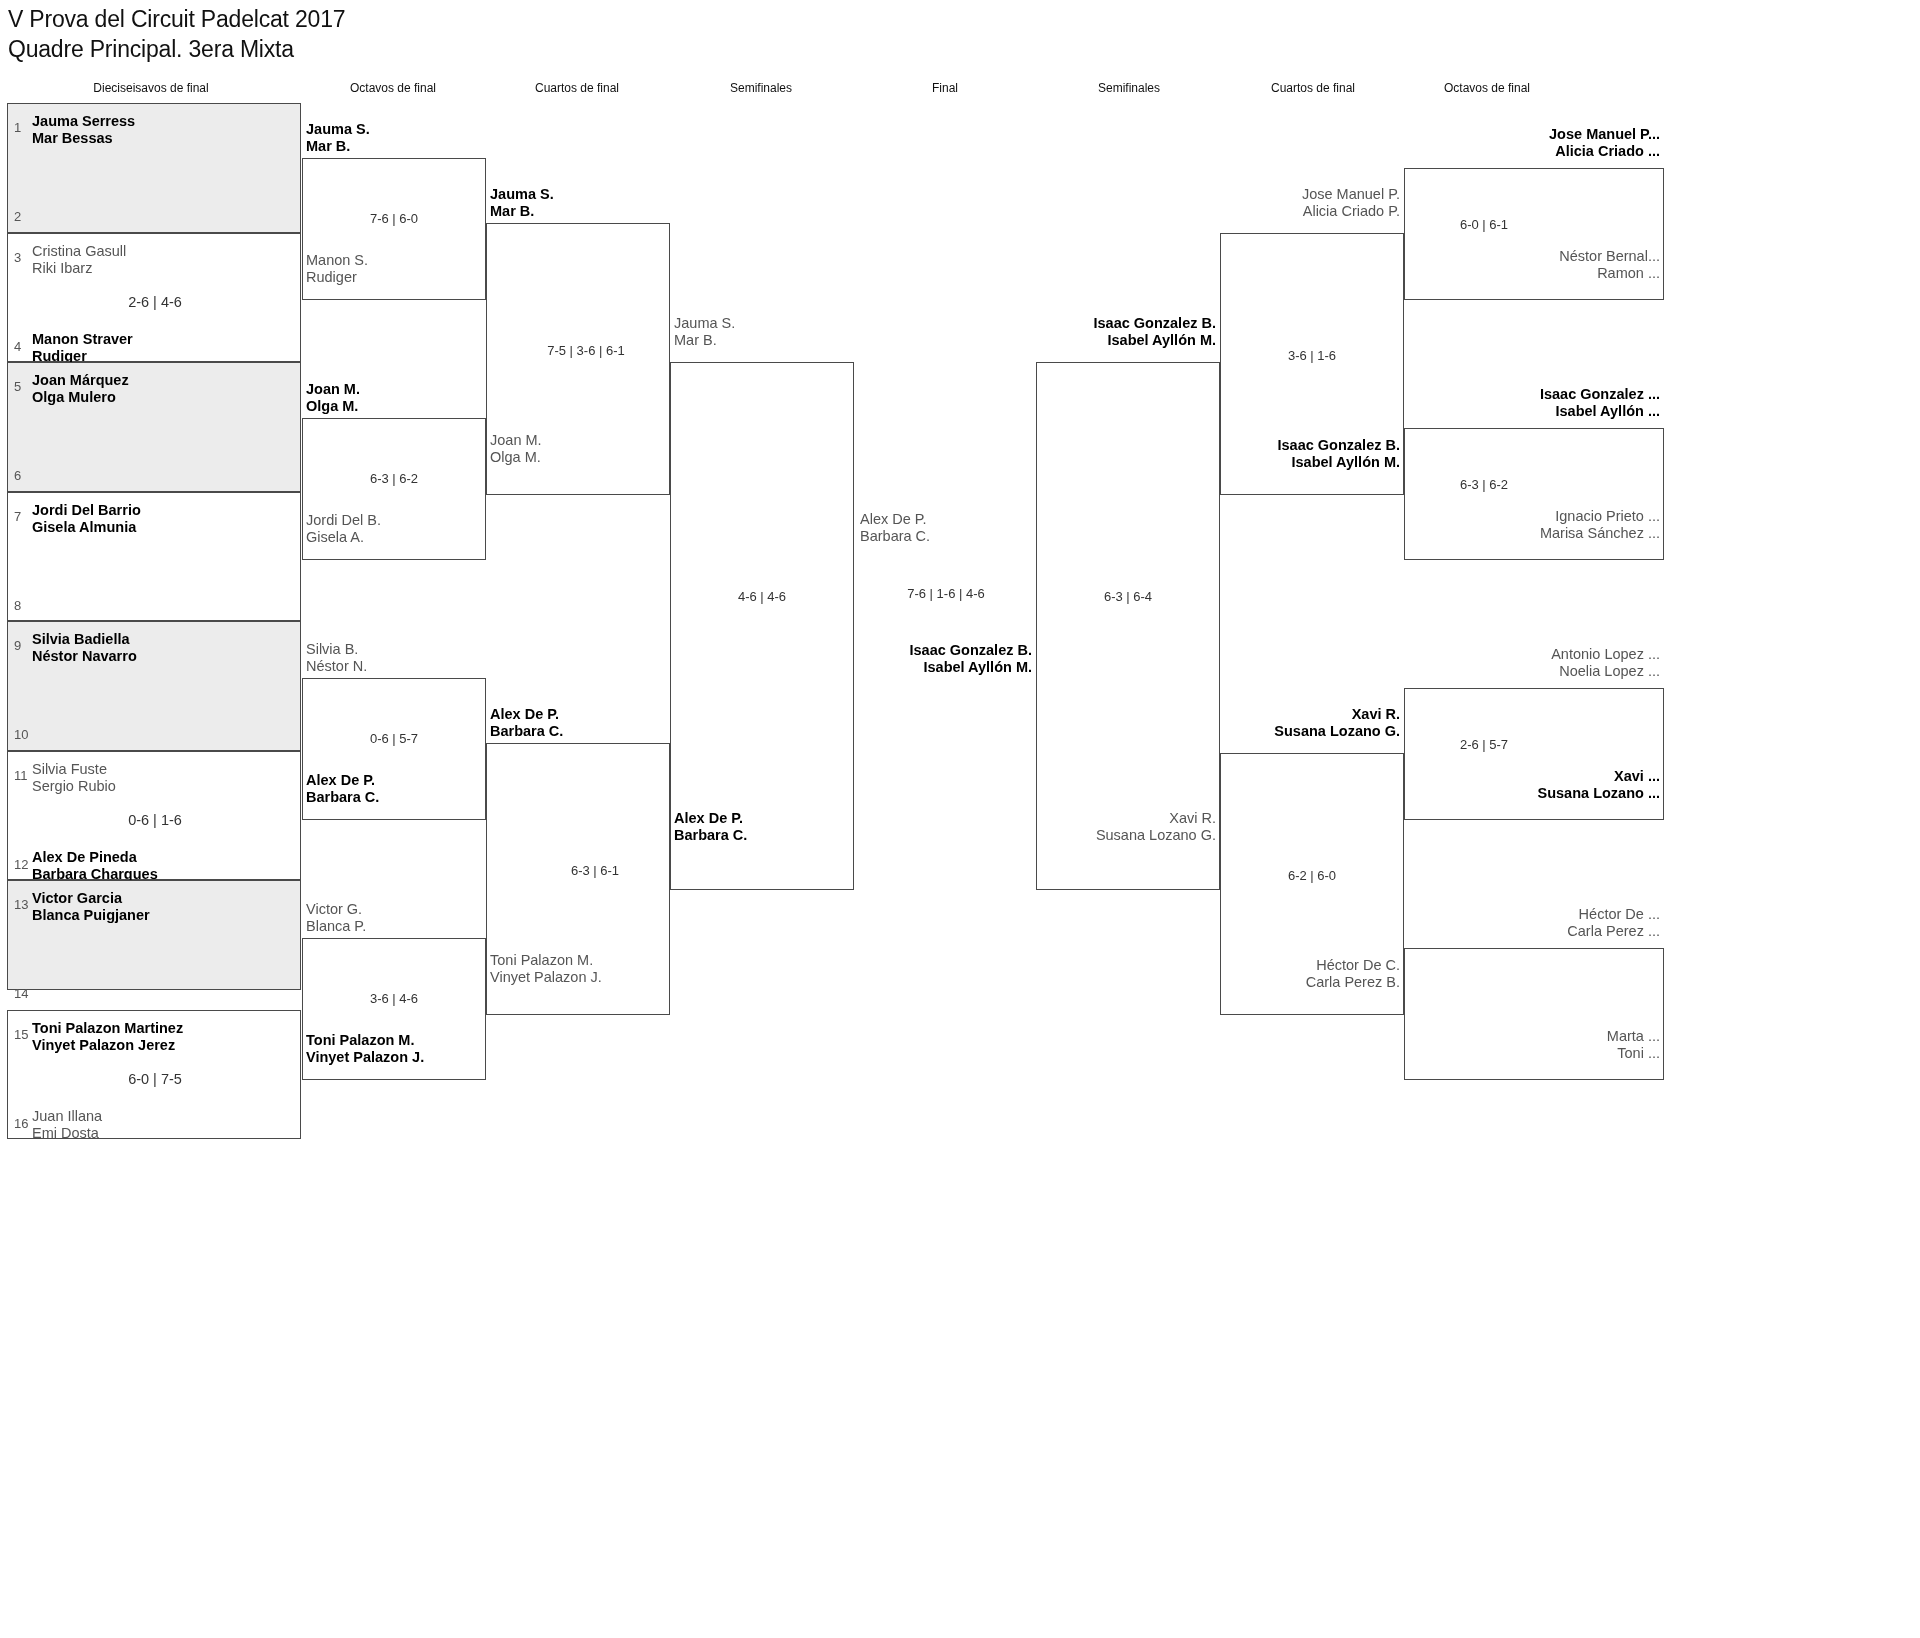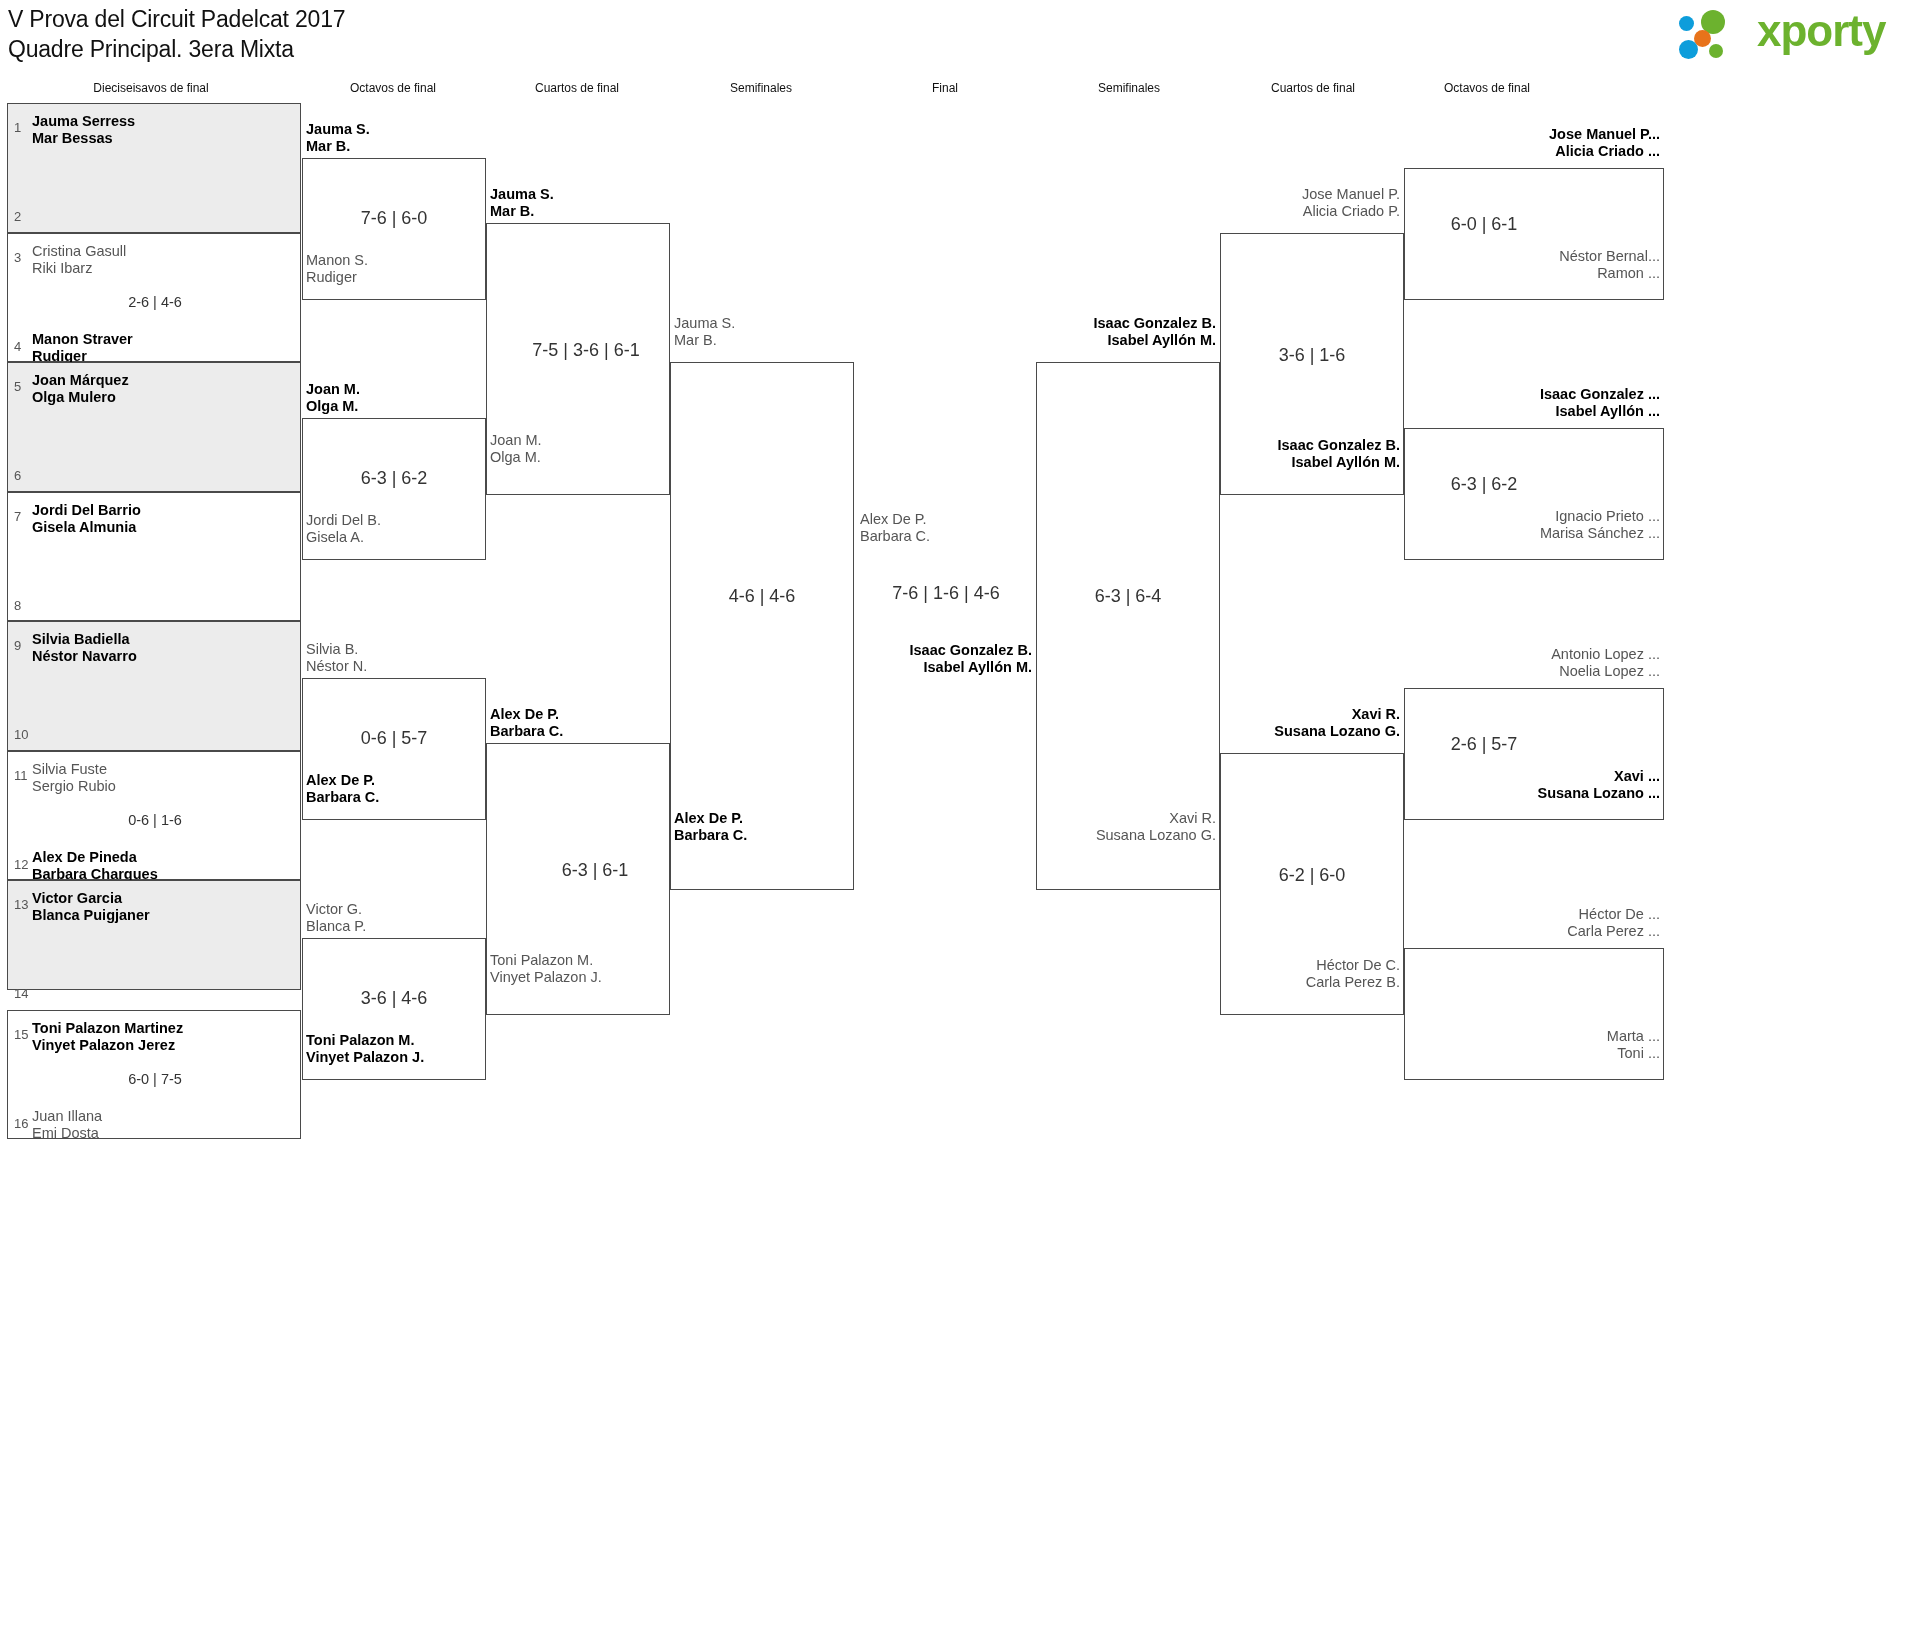--- a/index.html
+++ b/index.html
@@ -48,51 +48,41 @@
     position: absolute; font-size: 14.5px; color: #333; white-space: nowrap; line-height: 17px;
   }
 
   
   .mbox {
     position: absolute;
     border: 1px solid #4a4a4a;
     background: transparent;
   }
   .mscore {
-    position: absolute; font-size: 18px; color: #333; line-height: 17px;
+    position: absolute; font-size: 13px; color: #333; line-height: 17px;
     white-space: nowrap; text-align: center;
   }
   .pname {
     position: absolute; font-size: 14.5px; line-height: 17px; white-space: nowrap;
   }
   .pname.win { font-weight: 700; color: #000; }
   .pname.lose { font-weight: 400; color: #555; }
   .pname.left { text-align: left; }
   .pname.right { text-align: right; }
 </style>
 </head>
 <body>
 
 <div id="root">
 
   <div class="title-block">
     <div class="title-line">V Prova del Circuit Padelcat 2017</div>
     <div class="title-line">Quadre Principal. 3era Mixta</div>
   </div>
 
-  <div class="logo">
-    <div class="logo-dots">
-      <span class="dot" style="left:22px;  top:0px;  width:24px; height:24px; background:#6cb22e;"></span>
-      <span class="dot" style="left:0px;   top:6px;  width:15px; height:15px; background:#0d9ddb;"></span>
-      <span class="dot" style="left:15px;  top:20px; width:17px; height:17px; background:#e8731a;"></span>
-      <span class="dot" style="left:0px;   top:30px; width:19px; height:19px; background:#0d9ddb;"></span>
-      <span class="dot" style="left:30px;  top:34px; width:14px; height:14px; background:#6cb22e;"></span>
-    </div>
-    <div class="logo-word">xporty</div>
-  </div>
 
   <div id="round-headers">
       <div class="round-head" style="left: 11px; width: 280px;">Dieciseisavos de final</div>
       <div class="round-head" style="left: 253px; width: 280px;">Octavos de final</div>
       <div class="round-head" style="left: 437px; width: 280px;">Cuartos de final</div>
       <div class="round-head" style="left: 621px; width: 280px;">Semifinales</div>
       <div class="round-head" style="left: 805px; width: 280px;">Final</div>
       <div class="round-head" style="left: 989px; width: 280px;">Semifinales</div>
       <div class="round-head" style="left: 1173px; width: 280px;">Cuartos de final</div>
       <div class="round-head" style="left: 1347px; width: 280px;">Octavos de final</div>

